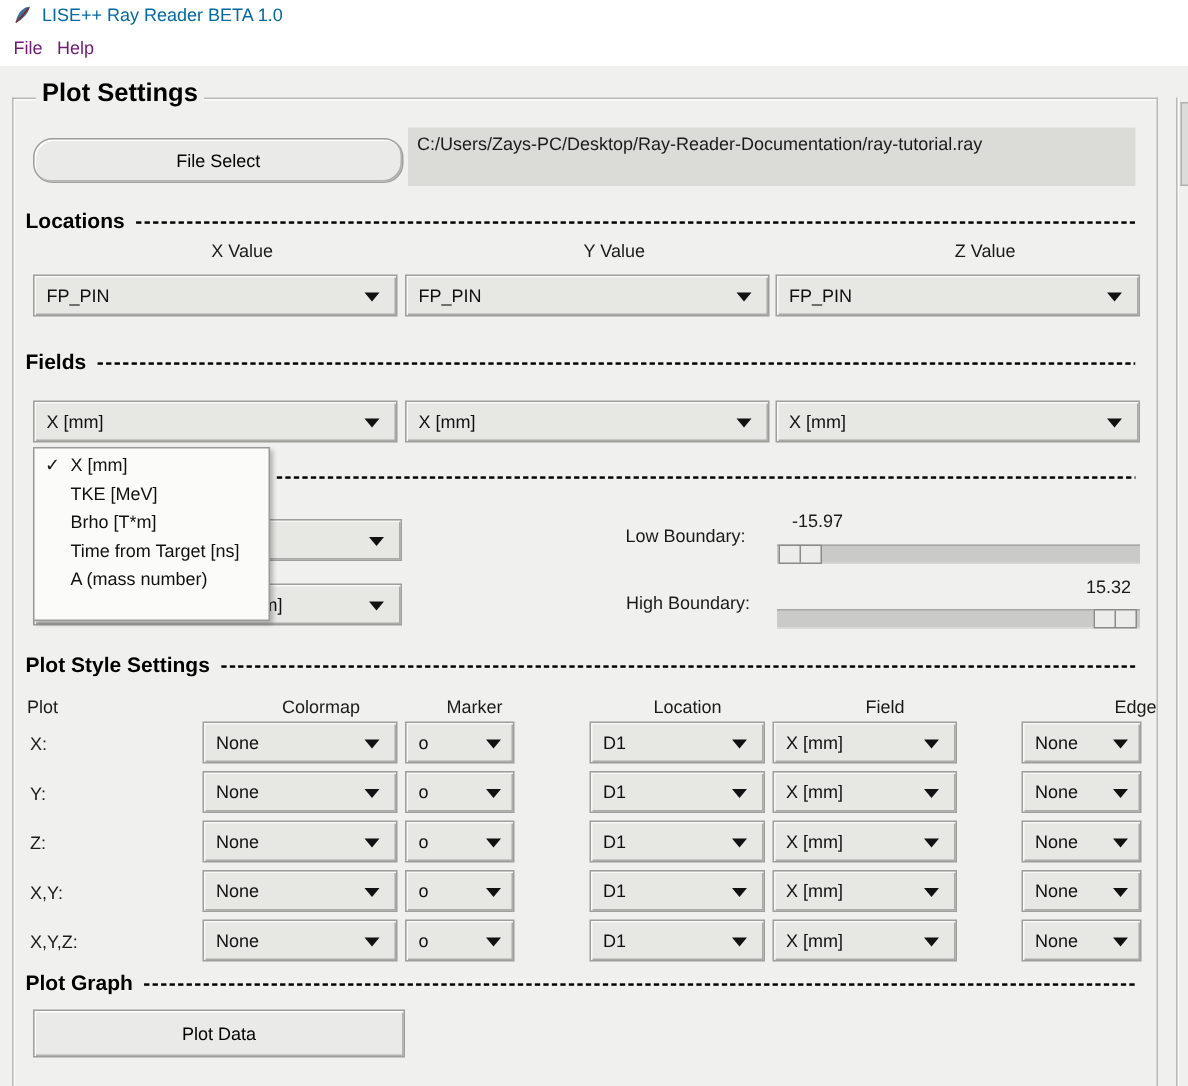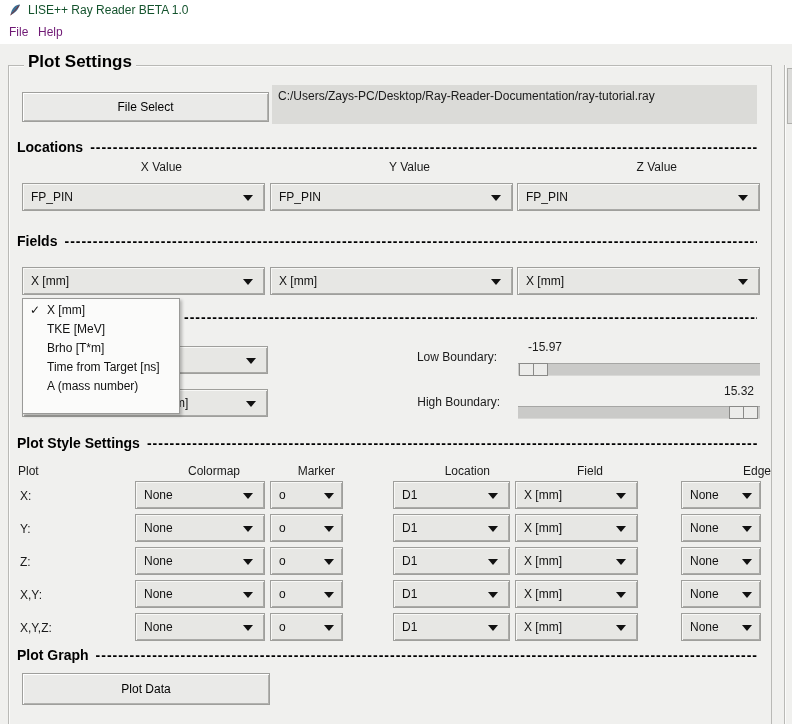--- a/index.html
+++ b/index.html
@@ -2,21 +2,21 @@
 <html><head>
 <meta charset="utf-8">
 <style>
   html,body{margin:0;padding:0;}
   .screen{position:relative;width:792px;height:724px;background:#f0f0ee;
     font-family:"Liberation Sans","DejaVu Sans",sans-serif;font-size:12px;color:#1a1a1a;
     overflow:hidden;}
   
   .titlebar{position:absolute;left:0;top:0;width:792px;height:20px;background:#ffffff;}
   .appicon{position:absolute;left:8px;top:3px;width:14px;height:14px;}
-  .apptitle{position:absolute;left:28px;top:3px;font-size:12px;color:#14532d;}
+  .apptitle{position:absolute;left:28px;top:3px;font-size:12px;color:#0369a1;}
   .menubar{position:absolute;left:0;top:20px;width:792px;height:24px;background:#ffffff;}
   .menu{position:absolute;top:5px;font-size:12px;color:#701a75;}
   .menu.file{left:9px;}
   .menu.help{left:38px;}
   
   .groupbox{position:absolute;left:8px;top:65px;width:762px;height:659px;
     border-left:1px solid #b9b9b6;border-top:1px solid #b9b9b6;border-right:1px solid #b9b9b6;
     box-shadow:inset 1px 1px 0 #fbfbfa;}
   .gb-title{position:absolute;left:12px;top:52px;font-size:17px;font-weight:bold;color:#000;
     background:#f0f0ee;padding:0 4px;margin-left:12px;}
@@ -83,21 +83,21 @@
     <span class="menu file">File</span>
     <span class="menu help">Help</span>
   </div>
 
   <div class="groupbox"></div>
   <span class="gb-title">Plot Settings</span>
 
   <div class="frame2"></div>
   <div class="frame2-thumb"></div>
 
-  <div class="btn" style="left:22px;top:92px;width:245px;height:28px;">File Select</div>
+  <div class="btn" style="left:22px;top:92px;width:245px;height:28px;border-radius:13px;">File Select</div>
   <div class="pathbox">C:/Users/Zays-PC/Desktop/Ray-Reader-Documentation/ray-tutorial.ray</div>
 
   <div class="sec" style="top:139px;">
     <span class="sec-t">Locations</span>
     <span class="sec-d">------------------------------------------------------------------------------------------------------------------------------------------------------</span>
   </div>
   <span class="lbl c" style="left:102px;top:160px;width:80px;">X Value</span>
   <span class="lbl c" style="left:350px;top:160px;width:80px;">Y Value</span>
   <span class="lbl c" style="left:597px;top:160px;width:80px;">Z Value</span>
 
@@ -170,21 +170,21 @@
     </div>
   </div>
 
   <div class="sec" style="top:435px;">
     <span class="sec-t">Plot Style Settings</span>
     <span class="sec-d">------------------------------------------------------------------------------------------------------------------------------------------------------</span>
   </div>
   <span class="lbl" style="left:18px;top:464px;">Plot</span>
   <span class="lbl c" style="left:160px;top:464px;width:80px;">Colormap</span>
   <span class="lbl c" style="left:255px;top:464px;width:80px;">Marker</span>
-  <span class="lbl c" style="left:410px;top:464px;width:80px;">Location</span>
+  <span class="lbl c" style="left:401px;top:464px;width:80px;">Location</span>
   <span class="lbl c" style="left:523px;top:464px;width:80px;">Field</span>
   <span class="lbl c" style="left:691px;top:464px;width:80px;">Edge</span>
 
   <span class="lbl" style="left:20px;top:489px;">X:</span>
   <div class="dd" style="left:135px;top:481px;width:130px;">
       <span class="dd-text">None</span>
       <span class="arrow"></span>
     </div>
   <div class="dd" style="left:270px;top:481px;width:73px;">
       <span class="dd-text">o</span>

